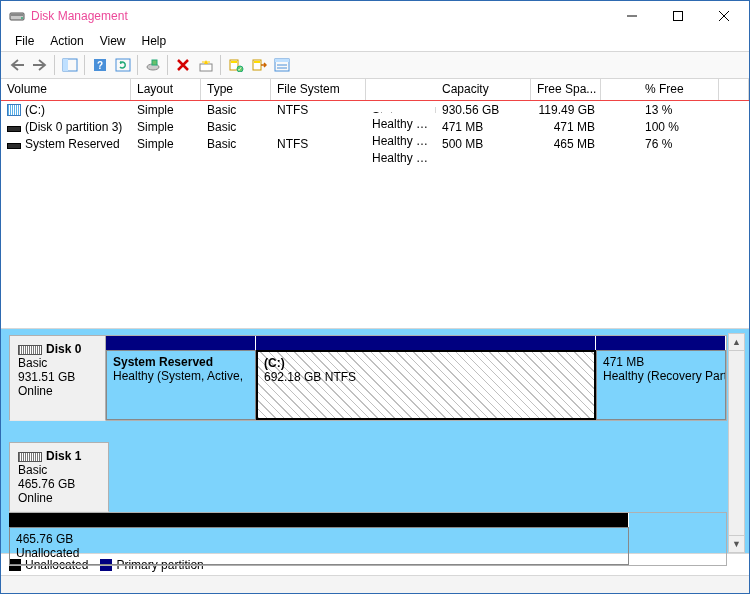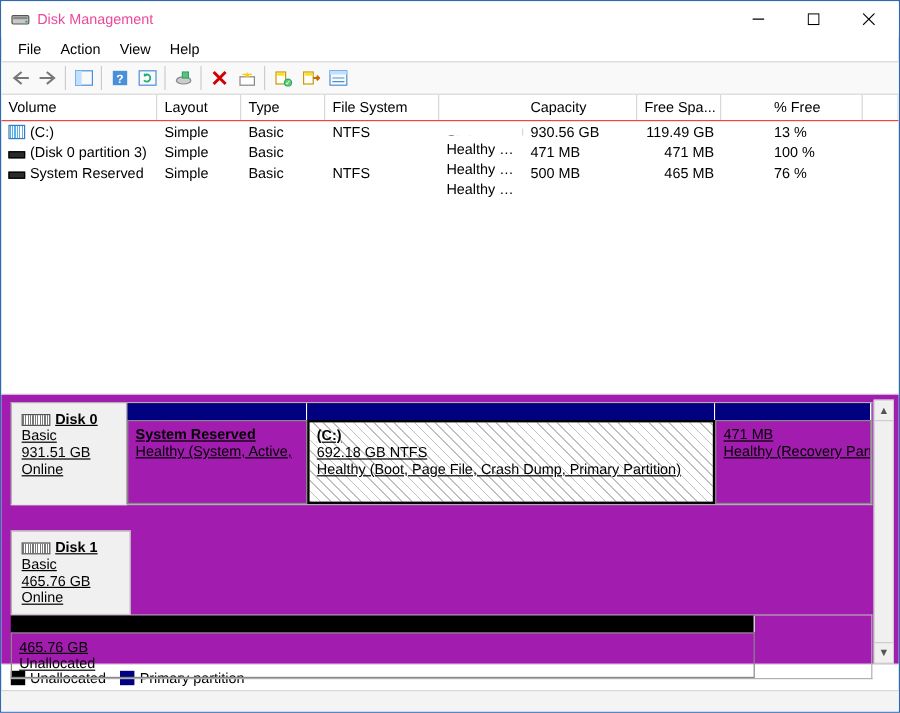--- a/index.html
+++ b/index.html
@@ -91,22 +91,21 @@
 .c-pf  { width: 80px; margin-left: 38px; }
 .c-tail{ flex: 1; }
 .vol-ico {
   width: 14px; height: 12px; display: inline-block; margin-right: 4px; vertical-align: middle;
 }
 .ico-stripe-blue { background: repeating-linear-gradient(90deg,#5ab0e8 0 1px,#fff 1px 2px); border:1px solid #3a7bbf; }
 .ico-bar-dark { background: #2b2b2b; border:1px solid #000; height: 6px !important; margin-top:3px; }
 
 .graphical {
   position: relative;
-  background: #a21caf;
-  text-decoration: underline;
+  background: #7dd3fc;
 }
 .disk-row {
   display: flex;
   border: 0;
   margin: 0 22px 1px 8px;
 }
 .disk-label {
   width: 100px;
   background: #f0f0f0;
   border: 1px solid #b0b0b0;
@@ -356,21 +355,20 @@
             <div class="part" style="flex: 0 0 150px;">
               <div class="ptxt">
                 <div class="ptitle">System Reserved</div>
                 <div>Healthy (System, Active,</div>
               </div>
             </div>
             <div class="part part-hatched" style="flex: 0 0 340px;">
               <div class="ptxt">
                 <div class="ptitle">(C:)</div>
                 <div>692.18 GB NTFS</div>
-                <div>Healthy (Boot, Page File, Crash Dump, Primary Partition)</div>
               </div>
             </div>
             <div class="part" style="flex: 0 0 130px;">
               <div class="ptxt">
                 <div>471 MB</div>
                 <div>Healthy (Recovery Partitio</div>
               </div>
             </div>
           </div>
         </div>

